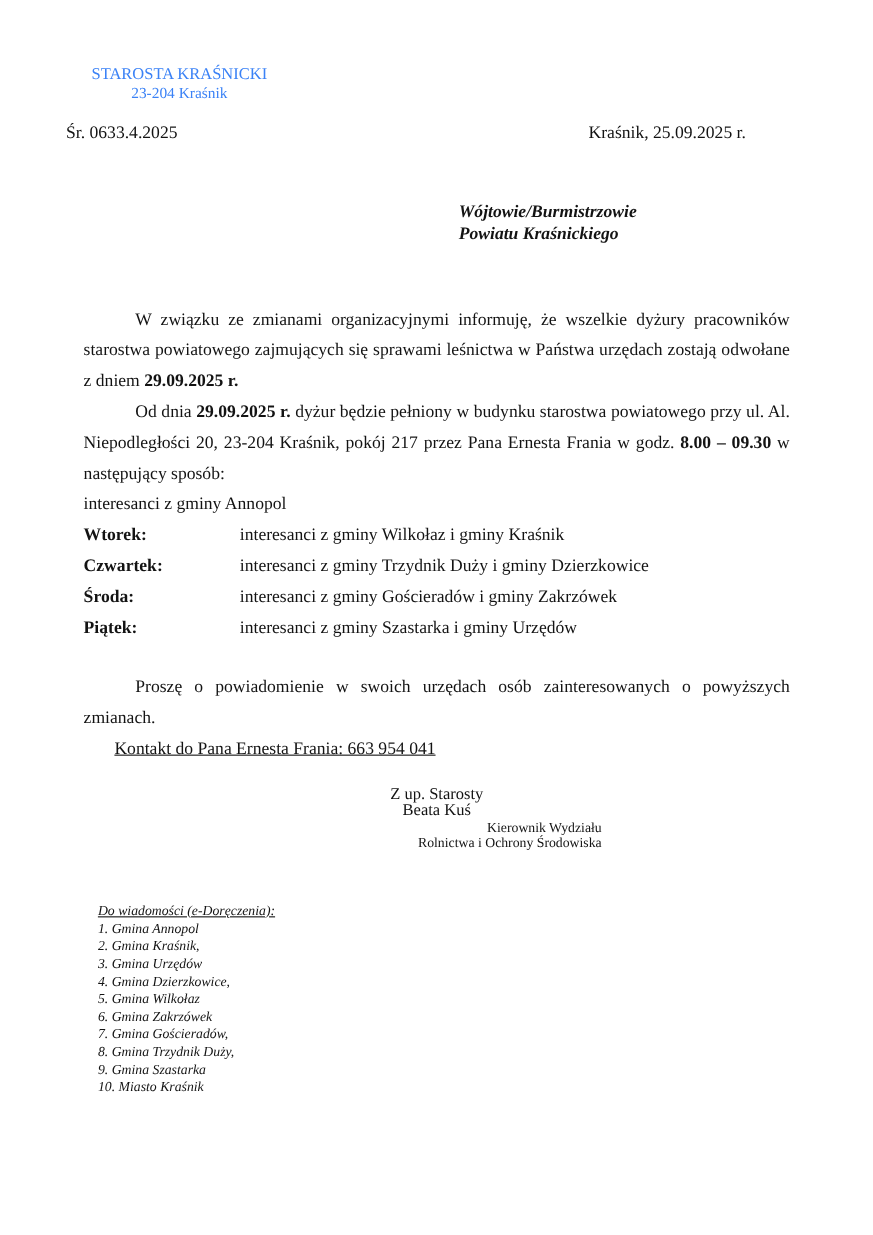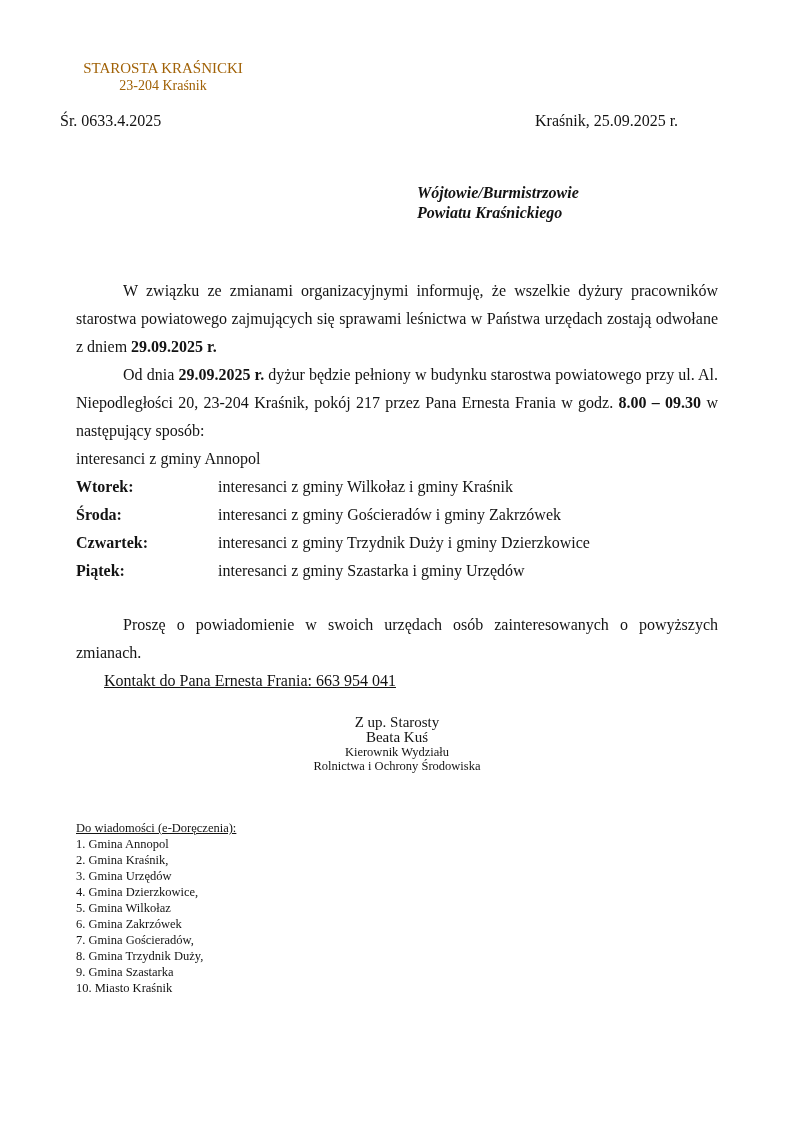--- a/index.html
+++ b/index.html
@@ -60,37 +60,38 @@
   .contact { text-align: left; text-decoration: underline; margin-left: 28px; }
   
   .signature {
     position: absolute;
     left: 247px; top: 716px;
     width: 300px;
     text-align: center;
   }
   .sig-capacity { font-size: 15px; line-height: 13px; }
   .sig-name { font-size: 15px; line-height: 17px; }
-  .sig-title { font-size: 12.5px; line-height: 13.5px; }
+  .sig-title { font-size: 12.5px; line-height: 13.5px; text-align: right; }
   .sig-esign { font-size: 13.5px; font-style: italic; margin-top: 4px; }
   
   .distribution {
     position: absolute;
-    left: 76px; top: 820px;
+    left: 89px; top: 820px;
     font-size: 12.5px;
     line-height: 16px;
+    font-style: italic;
   }
   .dist-header { text-decoration: underline; }
 </style>
 </head>
 <body>
 
 <div class="page">
 
-  <div class="letterhead" style="color: #a16207;">
+  <div class="letterhead" style="color: #3b82f6;">
     <div>STAROSTA KRAŚNICKI</div>
     <div class="sub">23-204 Kraśnik</div>
   </div>
 
   <div class="refline">Śr. 0633.4.2025</div>
   <div class="dateline">Kraśnik, 25.09.2025 r.</div>
 
   <div class="addressee">
     <div>Wójtowie/Burmistrzowie</div>
     <div>Powiatu Kraśnickiego</div>
@@ -103,26 +104,26 @@
 
     <div class="schedule">
       <div class="schedrow">
         <span class="value">interesanci z gminy Annopol</span>
       </div>
       <div class="schedrow">
         <span class="day">Wtorek:</span>
         <span class="value">interesanci z gminy Wilkołaz i gminy Kraśnik</span>
       </div>
       <div class="schedrow">
+        <span class="day">Czwartek:</span>
+        <span class="value">interesanci z gminy Trzydnik Duży i gminy Dzierzkowice</span>
+      </div>
+      <div class="schedrow">
         <span class="day">Środa:</span>
         <span class="value">interesanci z gminy Gościeradów i gminy Zakrzówek</span>
-      </div>
-      <div class="schedrow">
-        <span class="day">Czwartek:</span>
-        <span class="value">interesanci z gminy Trzydnik Duży i gminy Dzierzkowice</span>
       </div>
       <div class="schedrow">
         <span class="day">Piątek:</span>
         <span class="value">interesanci z gminy Szastarka i gminy Urzędów</span>
       </div>
     </div>
 
     <p class="para p3">Proszę o powiadomienie w swoich urzędach osób zainteresowanych o powyższych zmianach.</p>
 
     <div class="contact">Kontakt do Pana Ernesta Frania: 663 954 041</div>

